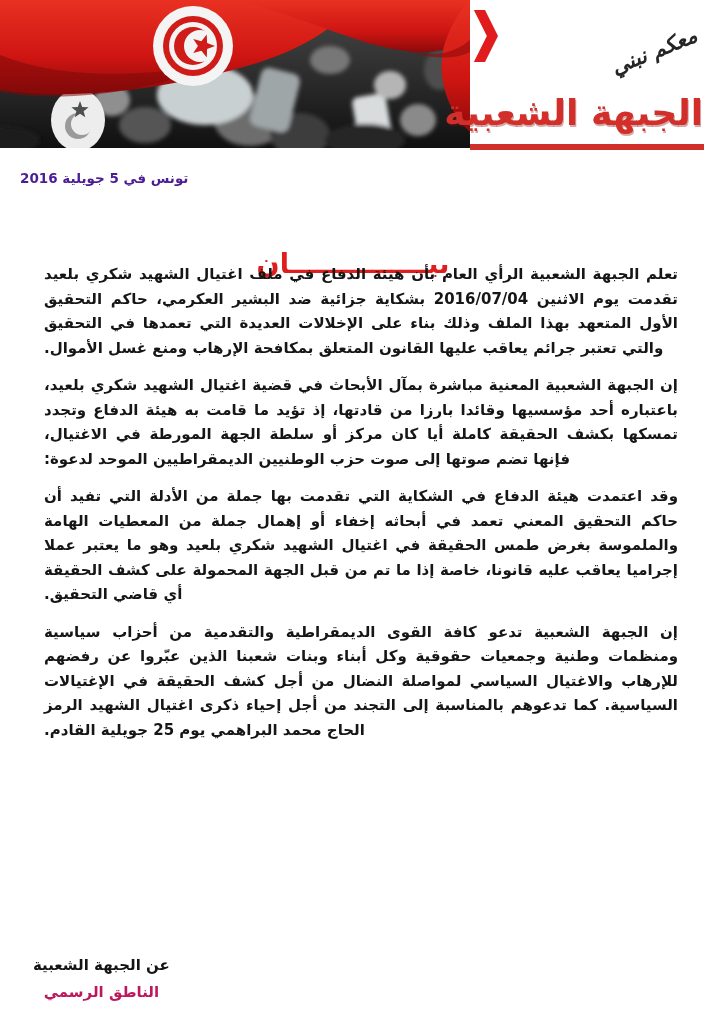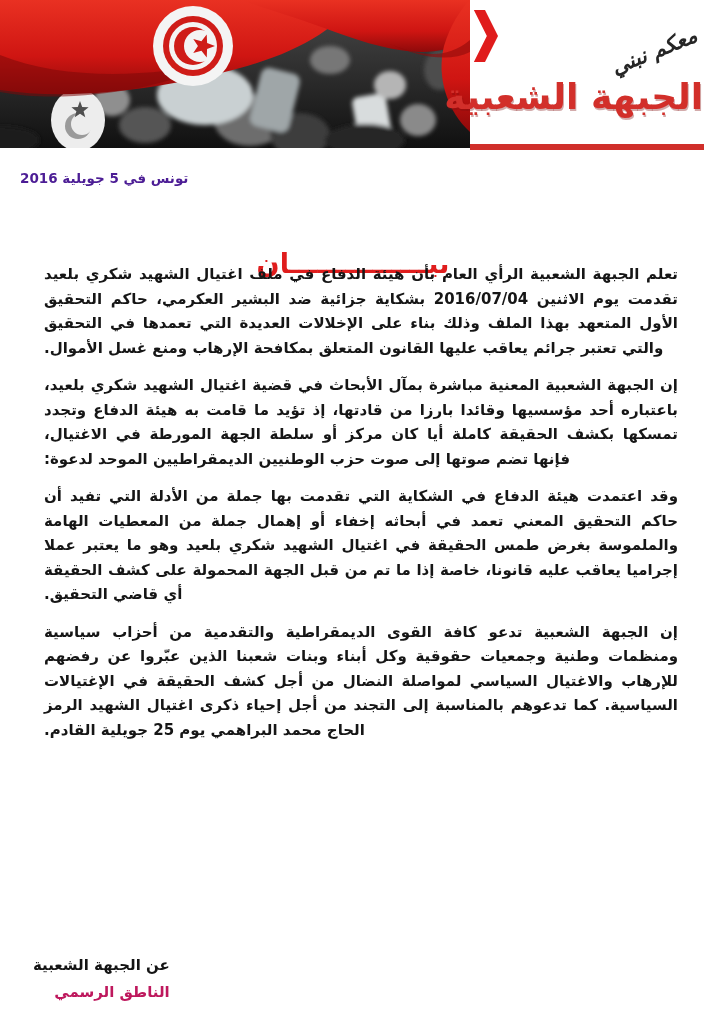--- a/index.html
+++ b/index.html
@@ -15,21 +15,21 @@
   .banner-photo svg{display:block;width:100%;height:100%;}
   .logo-block{position:absolute;top:0;left:470px;width:236px;height:152px;background:#fff;}
   .chevron{position:absolute;top:8px;left:2px;width:26px;height:56px;}
   .tagline{
     position:absolute;top:44px;right:6px;width:110px;
     transform:rotate(-22deg);transform-origin:center;
     font-size:21px;font-weight:bold;font-style:italic;
     color:#262626;direction:rtl;text-align:right;line-height:22px;
   }
   .org-name{
-    position:absolute;top:76px;right:3px;width:232px;
+    position:absolute;top:92px;right:3px;width:232px;
     direction:rtl;text-align:right;
     font-size:36px;font-weight:bold;color:#d22f2a;
     text-shadow:1px 2px 0 rgba(130,15,15,.35);
     letter-spacing:-1px;white-space:nowrap;
   }
   .logo-underline{position:absolute;top:144px;left:0;width:234px;height:6px;background:#d02f2a;}
   
   .date-line{
     position:absolute;top:170px;left:20px;
     direction:rtl;font-size:13.5px;font-weight:bold;color:#4c1d95;
@@ -41,21 +41,21 @@
   }
   .content{
     position:absolute;top:262px;left:28px;width:650px;height:688px;
     overflow:hidden;
     direction:rtl;text-align:justify;text-align-last:left;
     font-size:15px;font-weight:bold;line-height:24.5px;color:#161616;
   }
   .content p{margin:0 0 13px 16px;}
   .signature{
     position:absolute;top:952px;left:33px;
-    direction:rtl;text-align:right;
+    direction:rtl;text-align:center;
     font-size:15px;font-weight:bold;line-height:27px;
   }
   .signature .sig-org{color:#141414;}
   .signature .sig-role{color:#be185d;}
 </style>
 </head>
 <body>
 
 <div class="page">
 

